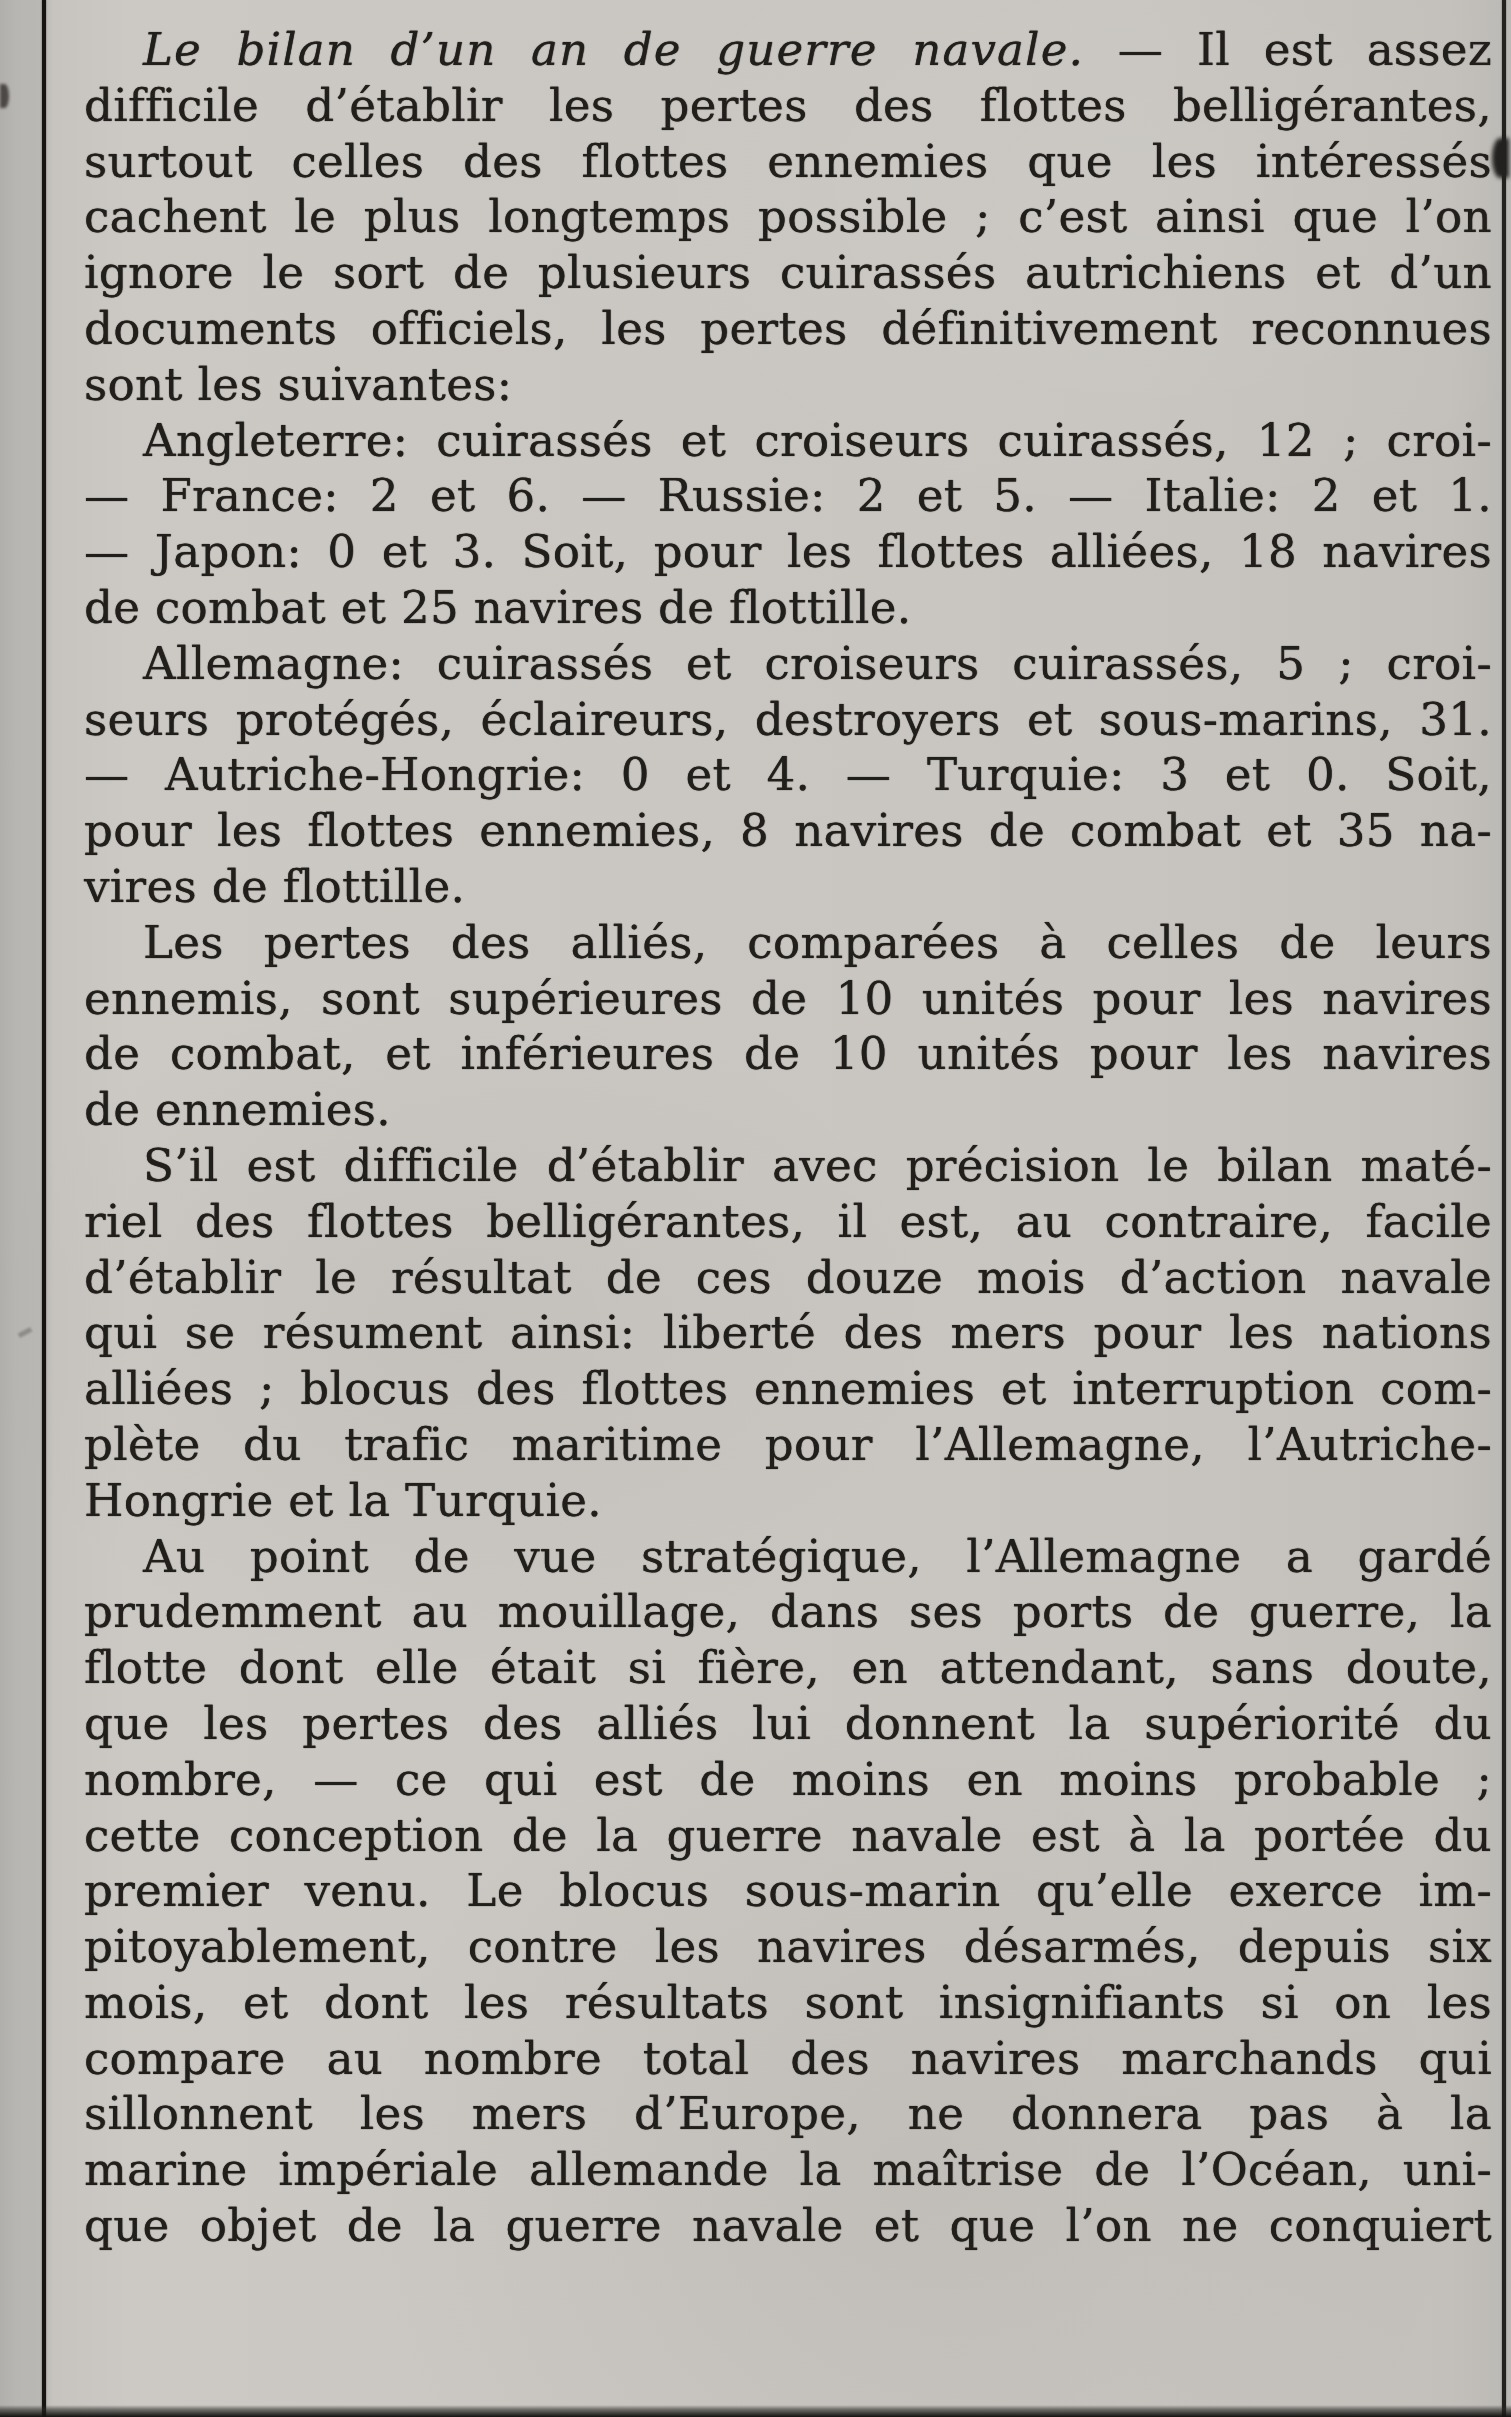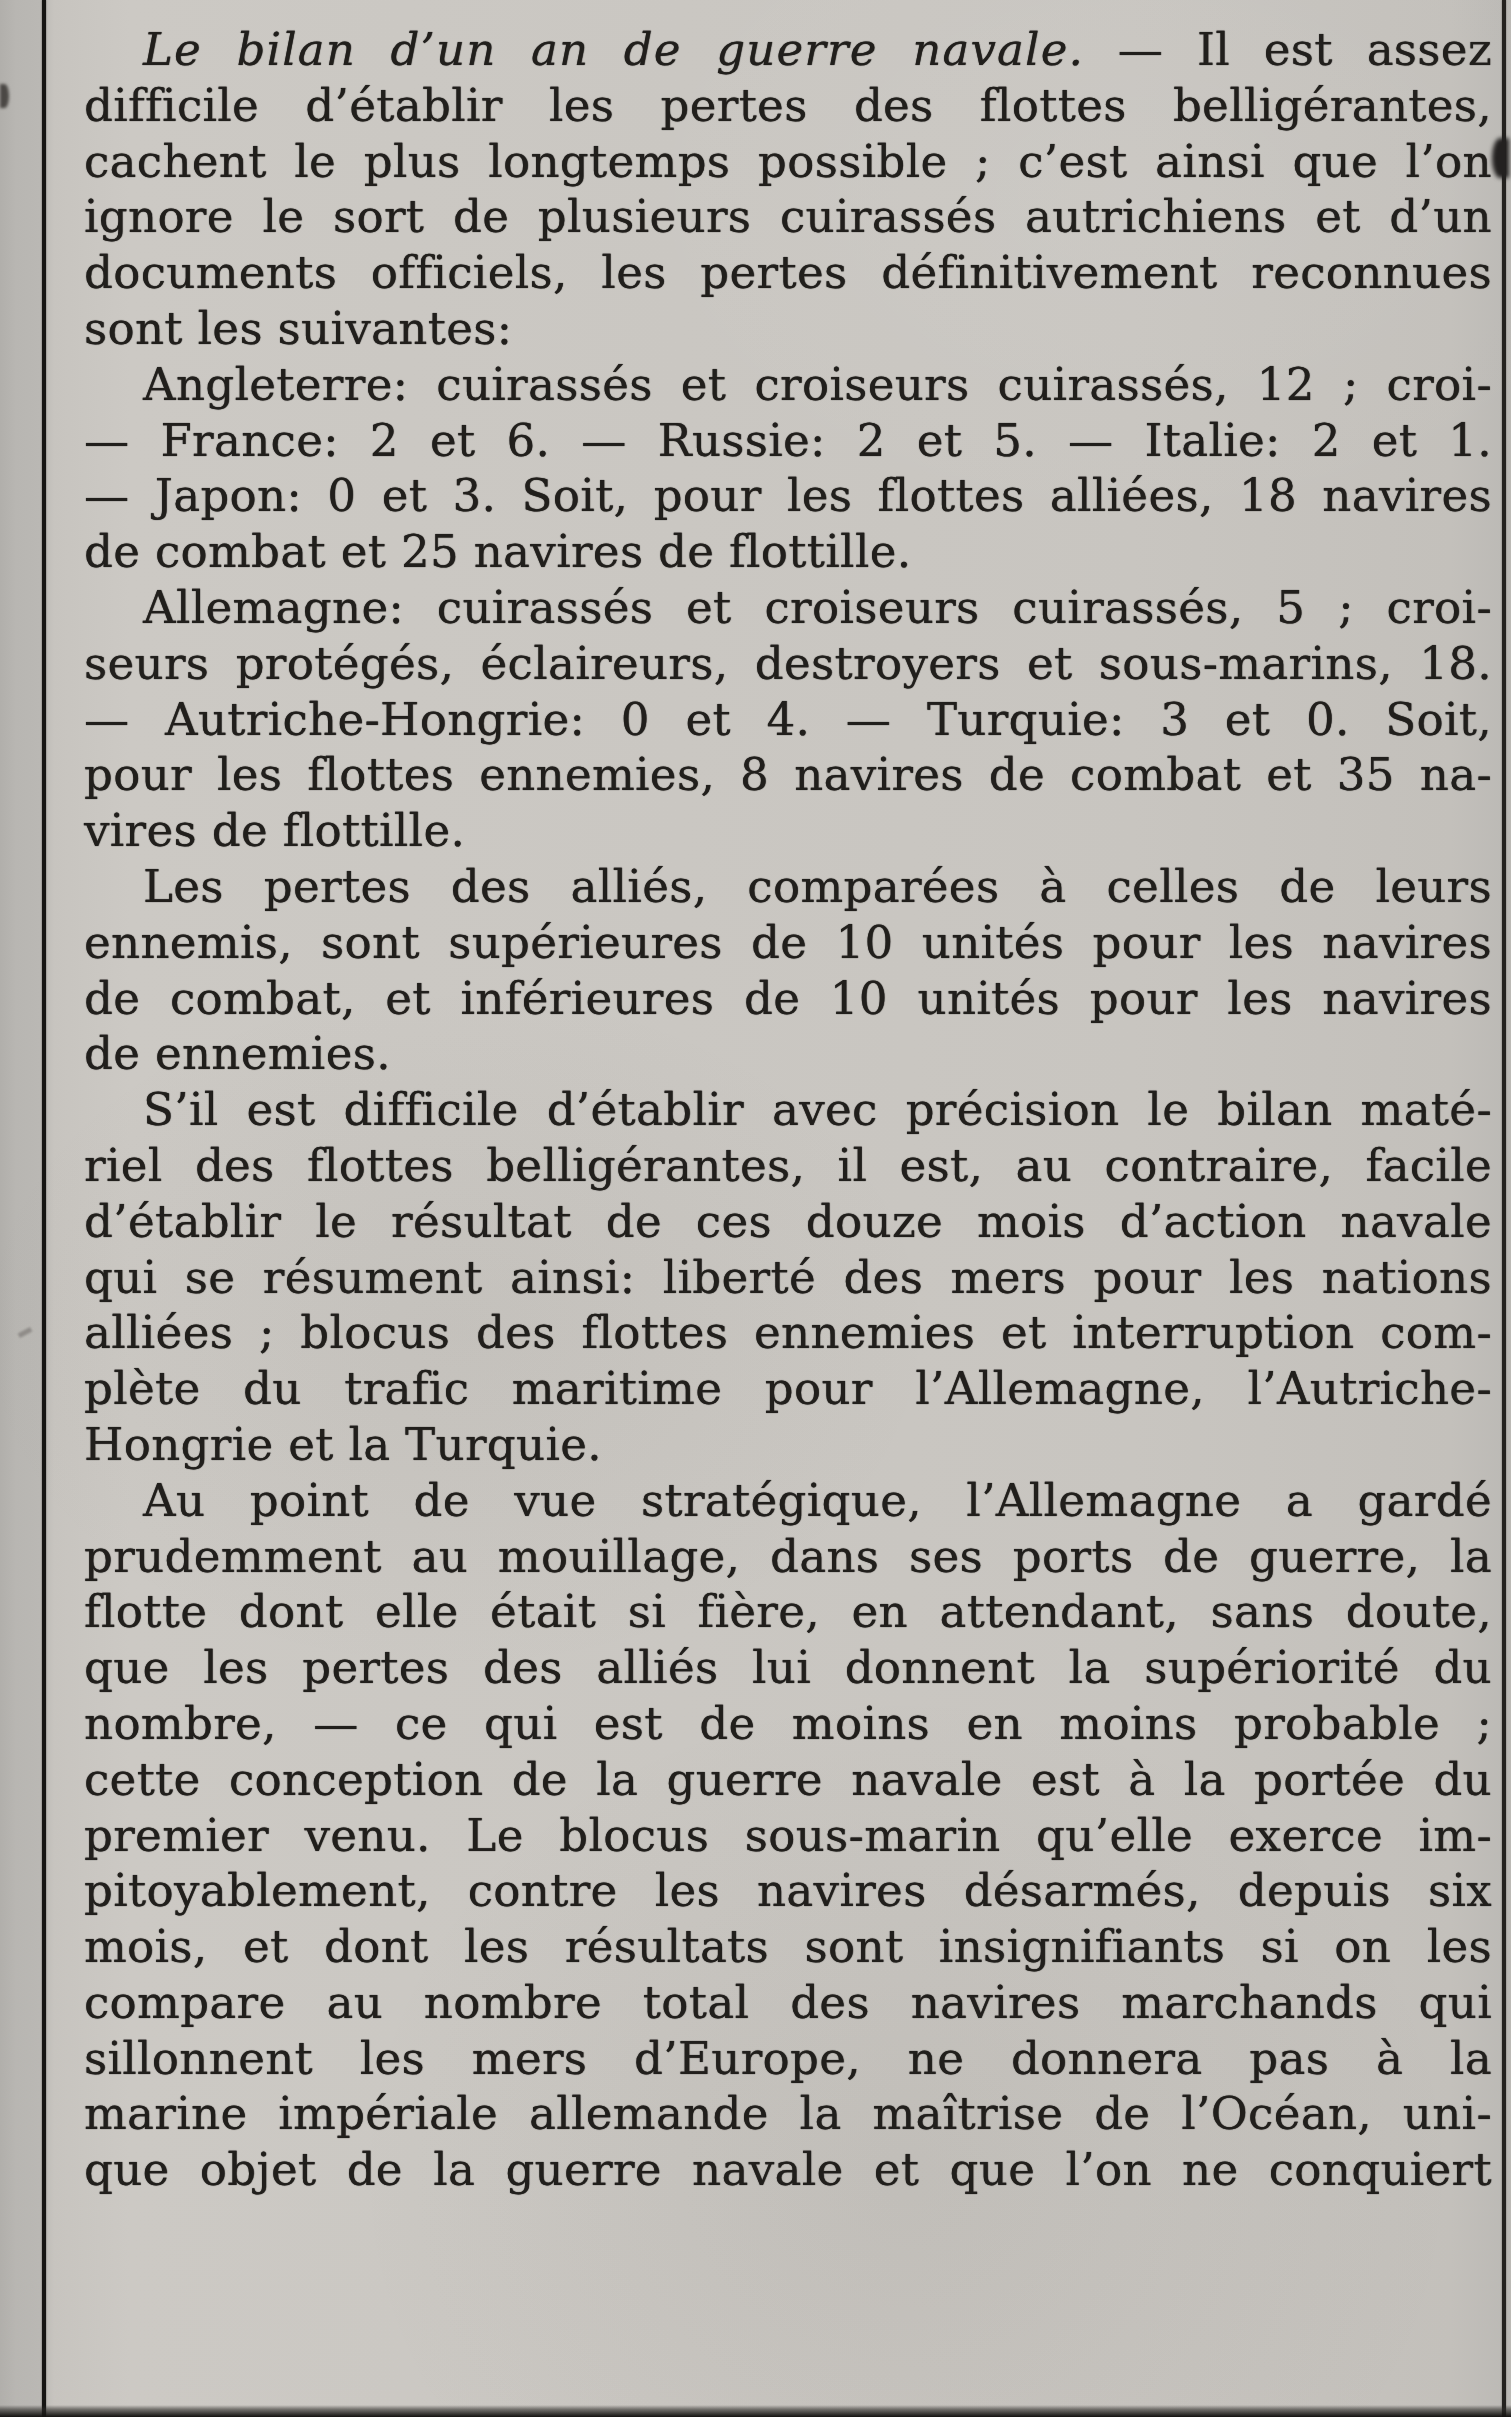--- a/index.html
+++ b/index.html
@@ -73,30 +73,31 @@
 
 <div class="page">
   <div class="rule-left"></div>
   <div class="rule-right"></div>
   <div class="mark-top-left"></div>
   <div class="mark-left-scratch"></div>
   <div class="smudge-right"></div>
   <div class="text-block">
       <div class="line indent"><span class="seg italic">Le bilan d’un an de guerre navale.</span><span class="seg"> — Il est assez</span></div>
       <div class="line"><span class="seg">difficile d’établir les pertes des flottes belligérantes,</span></div>
+      <div class="line"><span class="seg">surtout celles des flottes ennemies que les intéressés</span></div>
       <div class="line"><span class="seg">cachent le plus longtemps possible ; c’est ainsi que l’on</span></div>
       <div class="line"><span class="seg">ignore le sort de plusieurs cuirassés autrichiens et d’un</span></div>
       <div class="line"><span class="seg">documents officiels, les pertes définitivement reconnues</span></div>
       <div class="line para-end"><span class="seg">sont les suivantes:</span></div>
       <div class="line indent"><span class="seg">Angleterre: cuirassés et croiseurs cuirassés, 12 ; croi-</span></div>
       <div class="line"><span class="seg">— France: 2 et 6. — Russie: 2 et 5. — Italie: 2 et 1.</span></div>
       <div class="line"><span class="seg">— Japon: 0 et 3. Soit, pour les flottes alliées, 18 navires</span></div>
       <div class="line para-end"><span class="seg">de combat et 25 navires de flottille.</span></div>
       <div class="line indent"><span class="seg">Allemagne: cuirassés et croiseurs cuirassés, 5 ; croi-</span></div>
-      <div class="line"><span class="seg">seurs protégés, éclaireurs, destroyers et sous-marins, 18.</span></div>
+      <div class="line"><span class="seg">seurs protégés, éclaireurs, destroyers et sous-marins, 31.</span></div>
       <div class="line"><span class="seg">— Autriche-Hongrie: 0 et 4. — Turquie: 3 et 0. Soit,</span></div>
       <div class="line"><span class="seg">pour les flottes ennemies, 8 navires de combat et 35 na-</span></div>
       <div class="line para-end"><span class="seg">vires de flottille.</span></div>
       <div class="line indent"><span class="seg">Les pertes des alliés, comparées à celles de leurs</span></div>
       <div class="line"><span class="seg">ennemis, sont supérieures de 10 unités pour les navires</span></div>
       <div class="line"><span class="seg">de combat, et inférieures de 10 unités pour les navires</span></div>
       <div class="line para-end"><span class="seg">de ennemies.</span></div>
       <div class="line indent"><span class="seg">S’il est difficile d’établir avec précision le bilan maté-</span></div>
       <div class="line"><span class="seg">riel des flottes belligérantes, il est, au contraire, facile</span></div>
       <div class="line"><span class="seg">d’établir le résultat de ces douze mois d’action navale</span></div>

